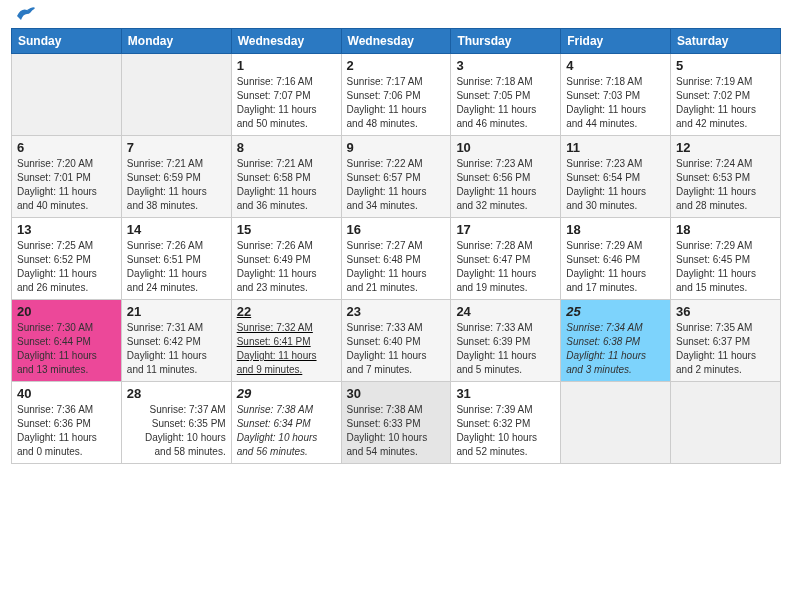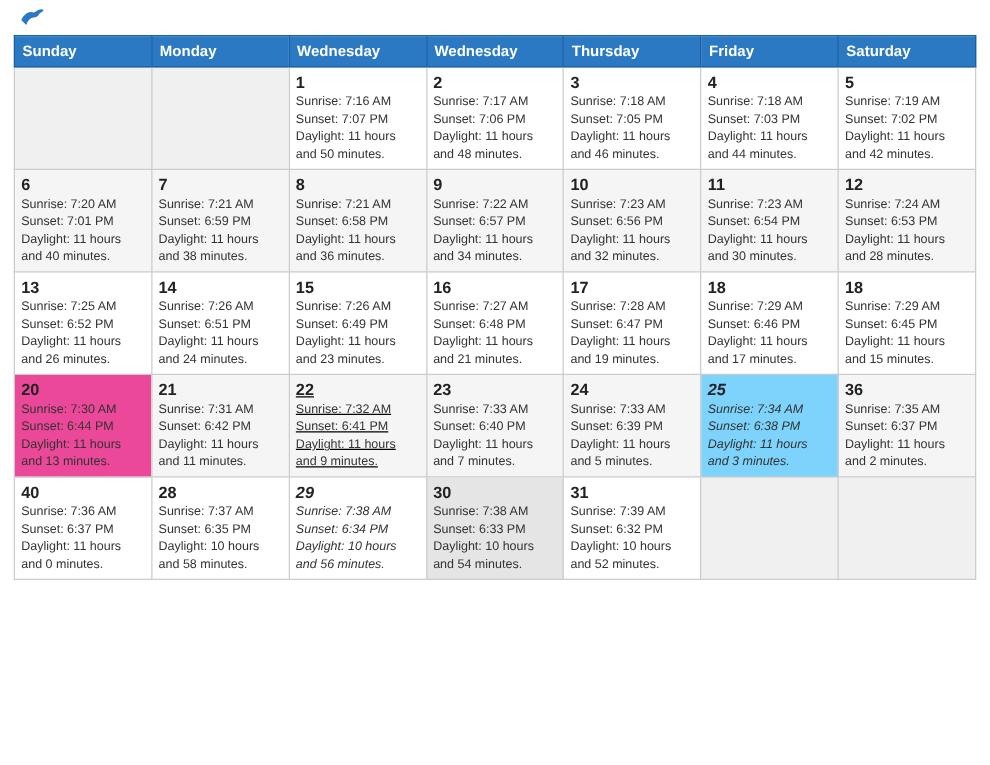--- a/index.html
+++ b/index.html
@@ -283,26 +283,26 @@
             <div class="day-number">36</div>
             <div class="day-info" style="white-space: pre-line;">Sunrise: 7:35 AM
 Sunset: 6:37 PM
 Daylight: 11 hours and 2 minutes.</div>
           </td>
         </tr>
         <tr>
           <td style="background: rgb(255, 255, 255);">
             <div class="day-number">40</div>
             <div class="day-info" style="white-space: pre-line;">Sunrise: 7:36 AM
-Sunset: 6:37 PM
+Sunset: 6:36 PM
 Daylight: 11 hours and 0 minutes.</div>
           </td>
           <td style="background: rgb(255, 255, 255);">
             <div class="day-number">28</div>
-            <div class="day-info" style="white-space: pre-line;">Sunrise: 7:37 AM
+            <div class="day-info" style="white-space: pre-line; text-align: right;">Sunrise: 7:37 AM
 Sunset: 6:35 PM
 Daylight: 10 hours and 58 minutes.</div>
           </td>
           <td style="background: rgb(255, 255, 255); font-style: italic;">
             <div class="day-number">29</div>
             <div class="day-info" style="white-space: pre-line;">Sunrise: 7:38 AM
 Sunset: 6:34 PM
 Daylight: 10 hours and 56 minutes.</div>
           </td>
           <td style="background: #e5e5e5;">

